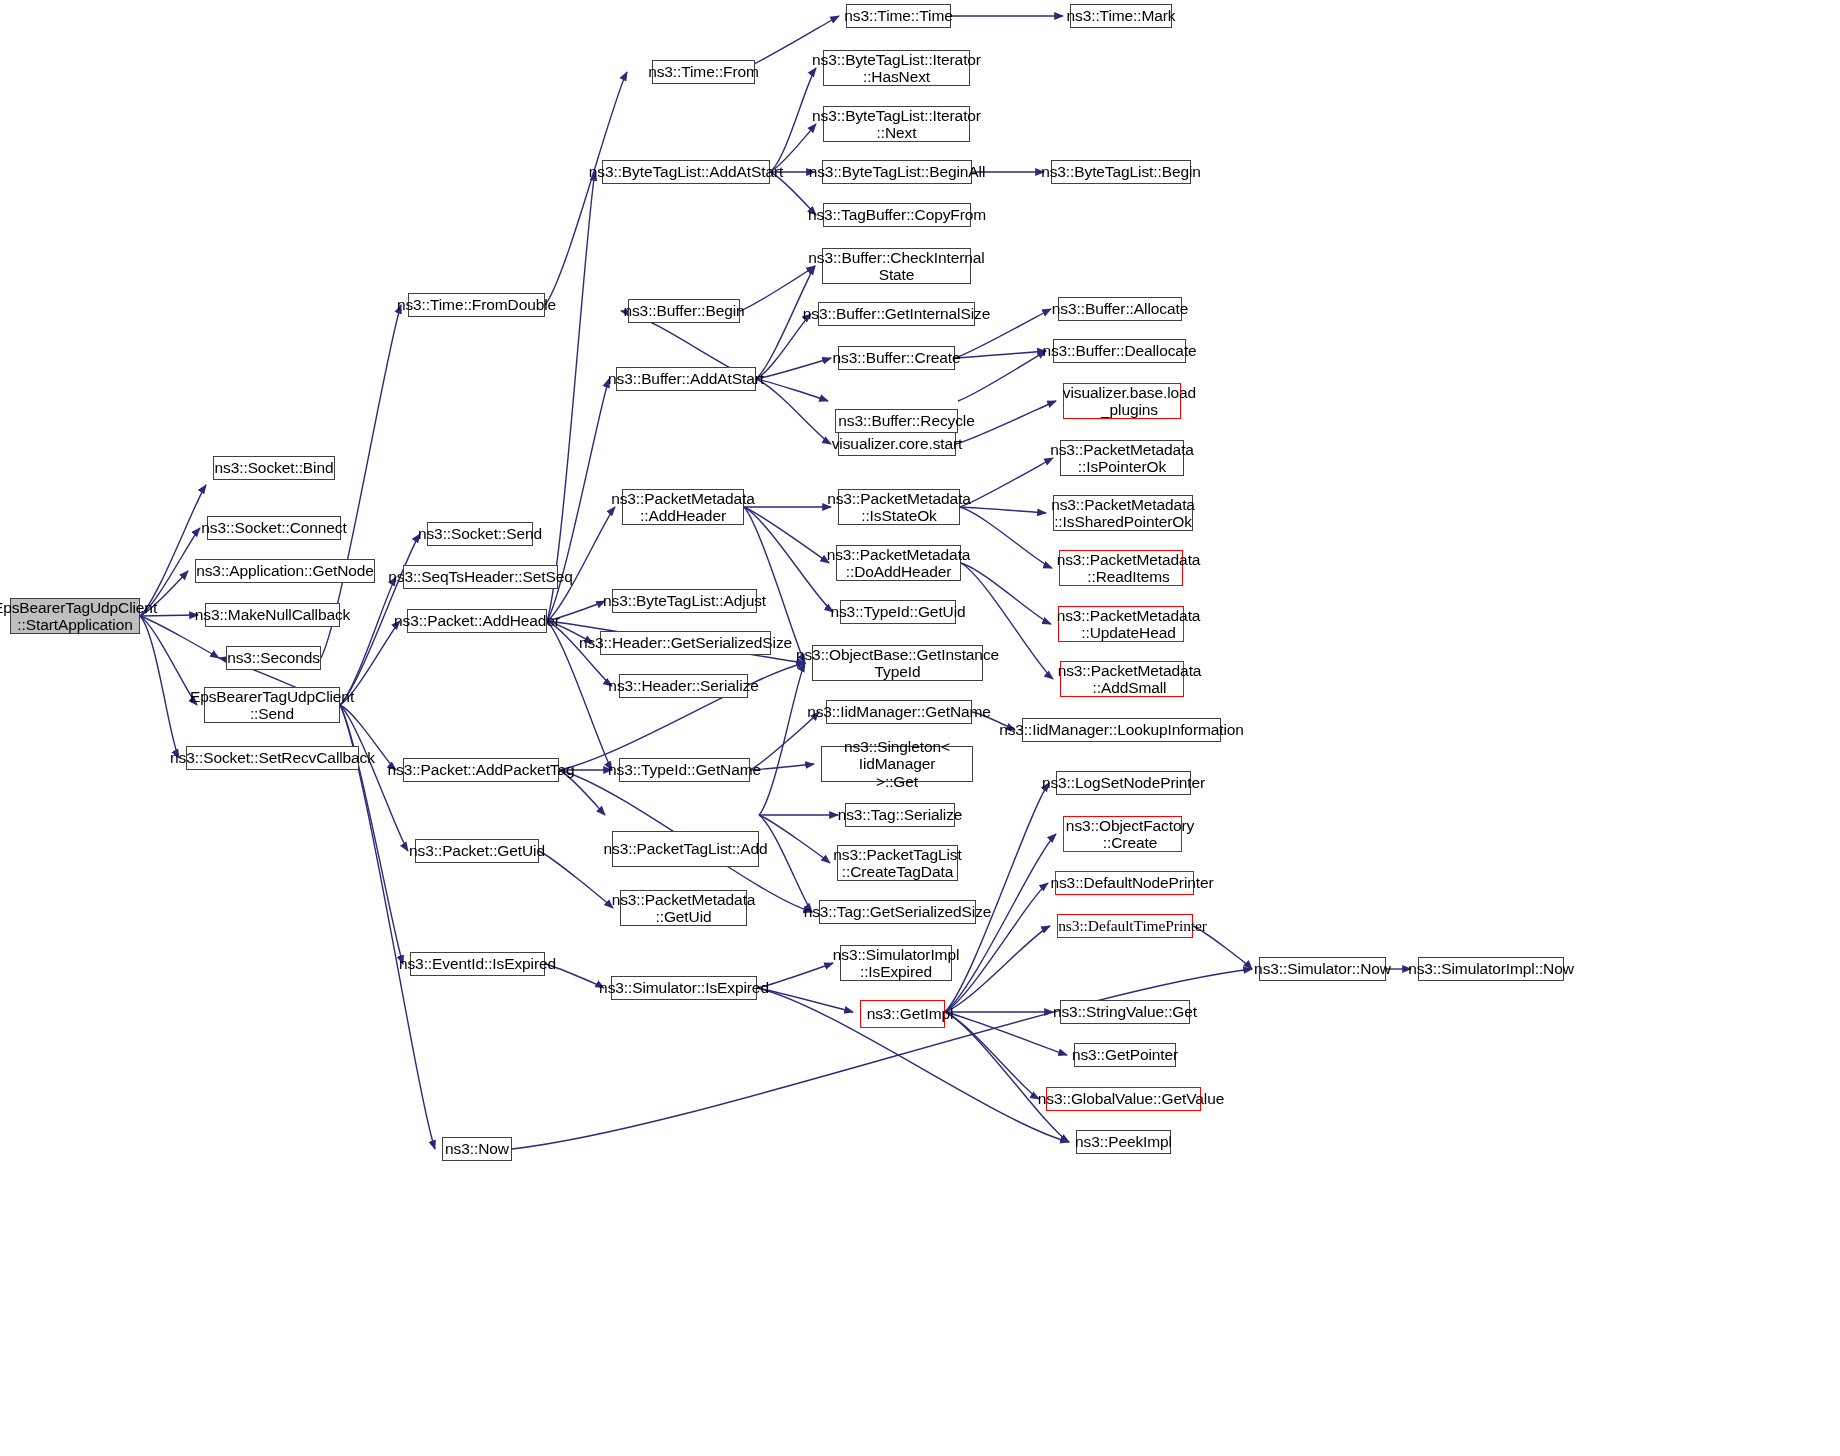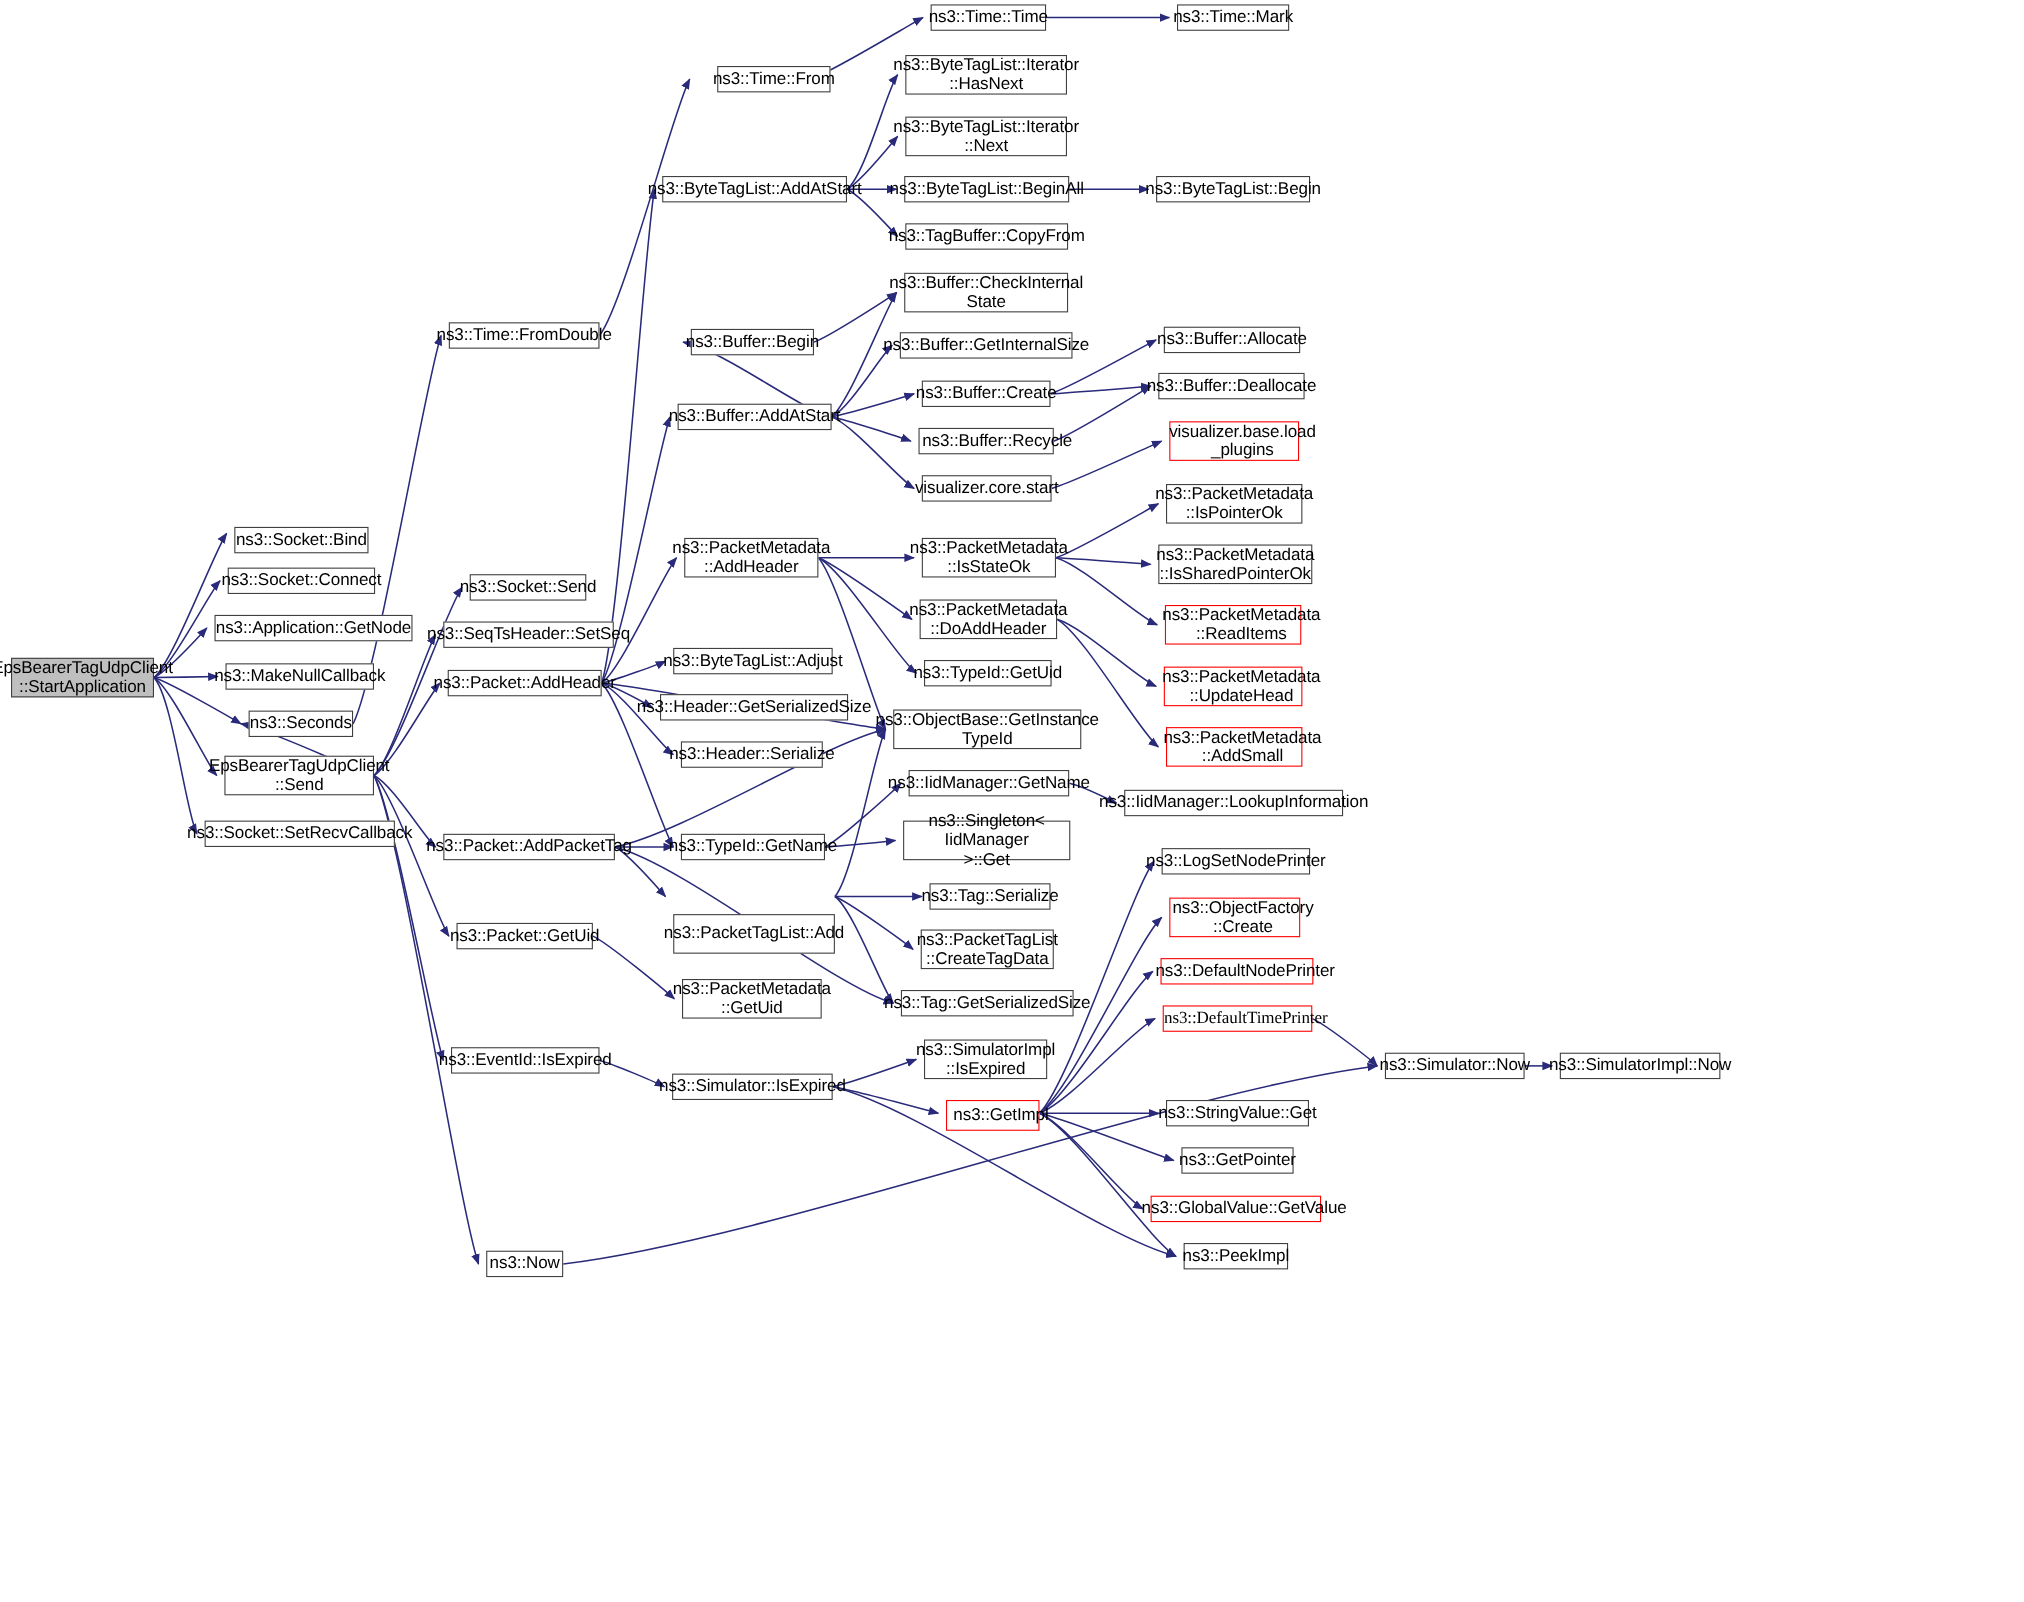--- a/index.html
+++ b/index.html
@@ -132,21 +132,21 @@
       <path d="M945,1012 C965.7,1012 1039.3,1012 1053,1012" fill="none" stroke="#2a2a7a" stroke-width="1.4" marker-end="url(#ah)"></path>
       <path d="M945,1012 C968.22,1017.16 1050.78,1049.84 1067,1055" fill="none" stroke="#2a2a7a" stroke-width="1.4" marker-end="url(#ah)"></path>
       <path d="M945,1012 C969.9975,1022.44 1021.0025,1088.56 1039,1099" fill="none" stroke="#2a2a7a" stroke-width="1.4" marker-end="url(#ah)"></path>
       <path d="M945,1012 C977.4225,1027.6 1043.5775,1126.4 1069,1142" fill="none" stroke="#2a2a7a" stroke-width="1.4" marker-end="url(#ah)"></path>
       <path d="M1193,926 C1205,931.16 1247,963.84 1252,969" fill="none" stroke="#2a2a7a" stroke-width="1.4" marker-end="url(#ah)"></path>
       <path d="M1386,969 C1398,969 1406,969 1411,969" fill="none" stroke="#2a2a7a" stroke-width="1.4" marker-end="url(#ah)"></path>
       <path d="M512,1149 C696.8825,1127.4 1074.1175,990.6 1252,969" fill="none" stroke="#2a2a7a" stroke-width="1.4" marker-end="url(#ah)"></path>
     </svg>
 <div class="node root" style="left: 10px; top: 598px; width: 130px; height: 36px;">EpsBearerTagUdpClient
 ::StartApplication</div>
-    <div class="node" style="left: 213px; top: 479px; width: 122px; height: 24px;">ns3::Socket::Bind</div>
+    <div class="node" style="left: 213px; top: 456px; width: 122px; height: 24px;">ns3::Socket::Bind</div>
     <div class="node" style="left: 207px; top: 516px; width: 134px; height: 24px;">ns3::Socket::Connect</div>
     <div class="node" style="left: 195px; top: 559px; width: 180px; height: 24px;">ns3::Application::GetNode</div>
     <div class="node" style="left: 205px; top: 603px; width: 135px; height: 24px;">ns3::MakeNullCallback</div>
     <div class="node" style="left: 226px; top: 646px; width: 95px; height: 24px;">ns3::Seconds</div>
     <div class="node" style="left: 204px; top: 687px; width: 136px; height: 36px;">EpsBearerTagUdpClient
 ::Send</div>
     <div class="node" style="left: 186px; top: 746px; width: 173px; height: 24px;">ns3::Socket::SetRecvCallback</div>
     <div class="node" style="left: 408px; top: 293px; width: 137px; height: 24px;">ns3::Time::FromDouble</div>
     <div class="node" style="left: 427px; top: 522px; width: 106px; height: 24px;">ns3::Socket::Send</div>
     <div class="node" style="left: 403px; top: 565px; width: 155px; height: 24px;">ns3::SeqTsHeader::SetSeq</div>
@@ -173,21 +173,21 @@
     <div class="node" style="left: 823px; top: 50px; width: 147px; height: 36px;">ns3::ByteTagList::Iterator
 ::HasNext</div>
     <div class="node" style="left: 823px; top: 106px; width: 147px; height: 36px;">ns3::ByteTagList::Iterator
 ::Next</div>
     <div class="node" style="left: 822px; top: 160px; width: 150px; height: 24px;">ns3::ByteTagList::BeginAll</div>
     <div class="node" style="left: 823px; top: 203px; width: 148px; height: 24px;">ns3::TagBuffer::CopyFrom</div>
     <div class="node" style="left: 822px; top: 248px; width: 149px; height: 36px;">ns3::Buffer::CheckInternal
 State</div>
     <div class="node" style="left: 818px; top: 302px; width: 157px; height: 24px;">ns3::Buffer::GetInternalSize</div>
     <div class="node" style="left: 838px; top: 346px; width: 117px; height: 24px;">ns3::Buffer::Create</div>
-    <div class="node" style="left: 835px; top: 389px; width: 123px; height: 24px; padding-left: 20px;">ns3::Buffer::Recycle</div>
+    <div class="node" style="left: 835px; top: 409px; width: 123px; height: 24px; padding-left: 20px;">ns3::Buffer::Recycle</div>
     <div class="node" style="left: 838px; top: 432px; width: 118px; height: 24px;">visualizer.core.start</div>
     <div class="node" style="left: 838px; top: 489px; width: 122px; height: 36px;">ns3::PacketMetadata
 ::IsStateOk</div>
     <div class="node" style="left: 836px; top: 545px; width: 125px; height: 36px;">ns3::PacketMetadata
 ::DoAddHeader</div>
     <div class="node" style="left: 840px; top: 600px; width: 116px; height: 24px;">ns3::TypeId::GetUid</div>
     <div class="node" style="left: 812px; top: 645px; width: 171px; height: 36px;">ns3::ObjectBase::GetInstance
 TypeId</div>
     <div class="node" style="left: 826px; top: 700px; width: 146px; height: 24px;">ns3::IidManager::GetName</div>
     <div class="node" style="left: 821px; top: 746px; width: 152px; height: 36px;">ns3::Singleton&lt; IidManager

